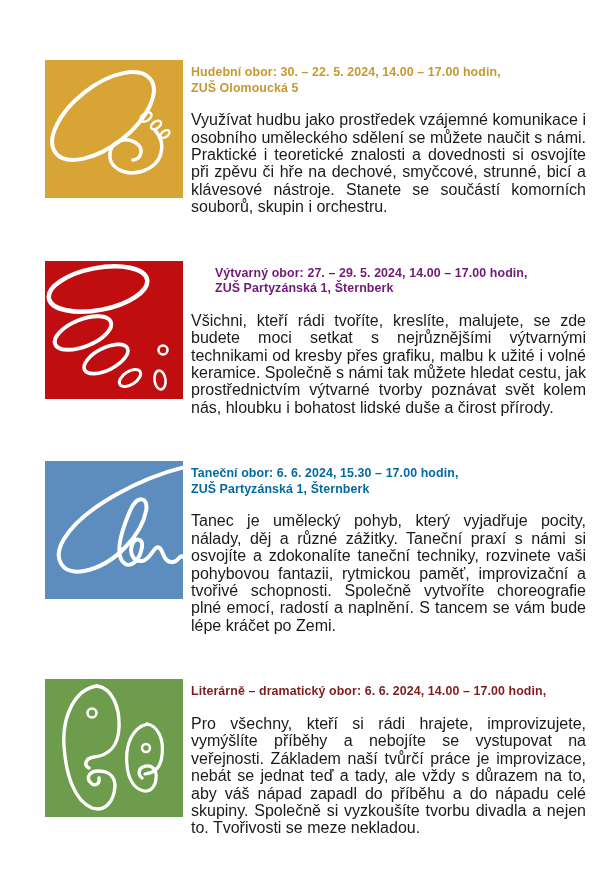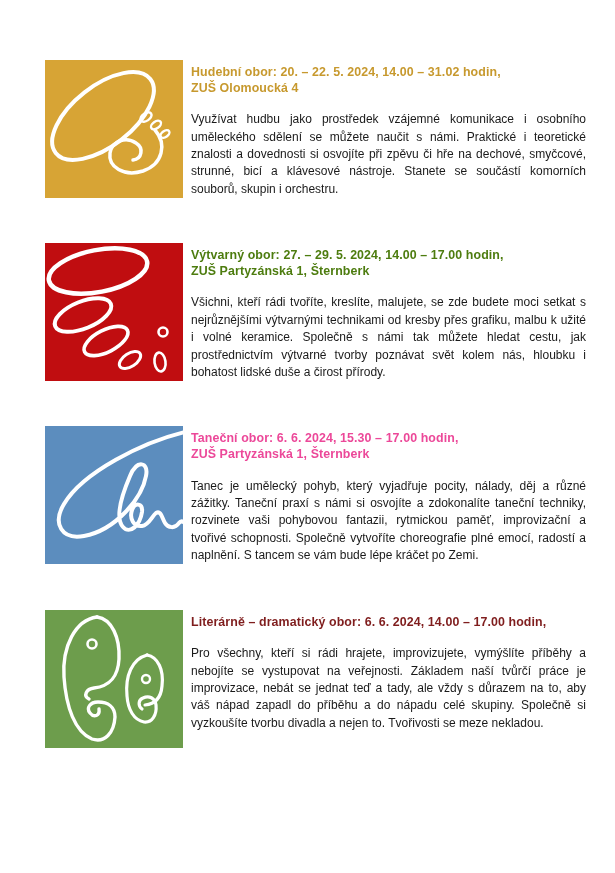--- a/index.html
+++ b/index.html
@@ -30,26 +30,26 @@
   .tile-green { background:#6D9D4C; }
   .content { margin-left:8px; width:395px; }
   .heading {
     margin:5px 0 0 0;
     font-size:12.4px;
     line-height:15.6px;
     font-weight:700;
     letter-spacing:0.1px;
   }
   .heading-gold  { color:#C7992E; }
-  .heading-red   { color:#4d7c0f; }
-  .heading-blue  { color:#ec4899; }
+  .heading-red   { color:#701a75;margin-left:24px; }
+  .heading-blue  { color:#0369a1; }
   .heading-green { color:#7f1d1d; }
   .body-text {
     margin:15px 0 0 0;
-    font-size:12px;
+    font-size:16px;
     line-height:17.4px;
     text-align:justify;
     color:#1a1a1a;
   }
   .cta {
     text-align:center;
     font-weight:700;
     font-size:19.5px;
     line-height:28px;
     color:#000000;
@@ -68,21 +68,21 @@
         <g class="art-stroke">
           <ellipse cx="58" cy="56" rx="60" ry="30" transform="rotate(-38 58 56)" stroke-width="4"></ellipse>
           <path d="M 110,70 C 122,84 118,104 98,111 C 79,117 63,107 65,93 C 67,81 81,76 91,83 C 99,88 97,99 88,100" stroke-width="3.5"></path>
           <ellipse cx="101" cy="57" rx="6.2" ry="3.8" transform="rotate(-35 101 57)" stroke-width="2.4"></ellipse>
           <ellipse cx="111" cy="65" rx="5.6" ry="3.4" transform="rotate(-35 111 65)" stroke-width="2.4"></ellipse>
           <ellipse cx="120" cy="74" rx="5" ry="3" transform="rotate(-35 120 74)" stroke-width="2.4"></ellipse>
         </g>
       </svg>
     </div>
     <div class="content">
-      <h3 class="heading heading-gold"><span>Hudební obor: 20. – 22. 5. 2024, 14.00 – 31.02 hodin,</span><br><span>ZUŠ Olomoucká 4</span></h3>
+      <h3 class="heading heading-gold"><span>Hudební obor: 30. – 22. 5. 2024, 14.00 – 17.00 hodin,</span><br><span>ZUŠ Olomoucká 5</span></h3>
       <p class="body-text">Využívat hudbu jako prostředek vzájemné komunikace i osobního uměleckého sdělení se můžete naučit s námi. Praktické i teoretické znalosti a dovednosti si osvojíte při zpěvu či hře na dechové, smyčcové, strunné, bicí a klávesové nástroje. Stanete se součástí komorních souborů, skupin i orchestru.</p>
     </div>
   </section>
 
   <section class="row">
     <div class="tile tile-red">
       <svg viewBox="0 0 138 138">
         <g class="art-stroke">
           <ellipse cx="53" cy="28" rx="50" ry="21" transform="rotate(-11 53 28)" stroke-width="4.5"></ellipse>
           <ellipse cx="38" cy="72" rx="30" ry="13.5" transform="rotate(-22 38 72)" stroke-width="4"></ellipse>

